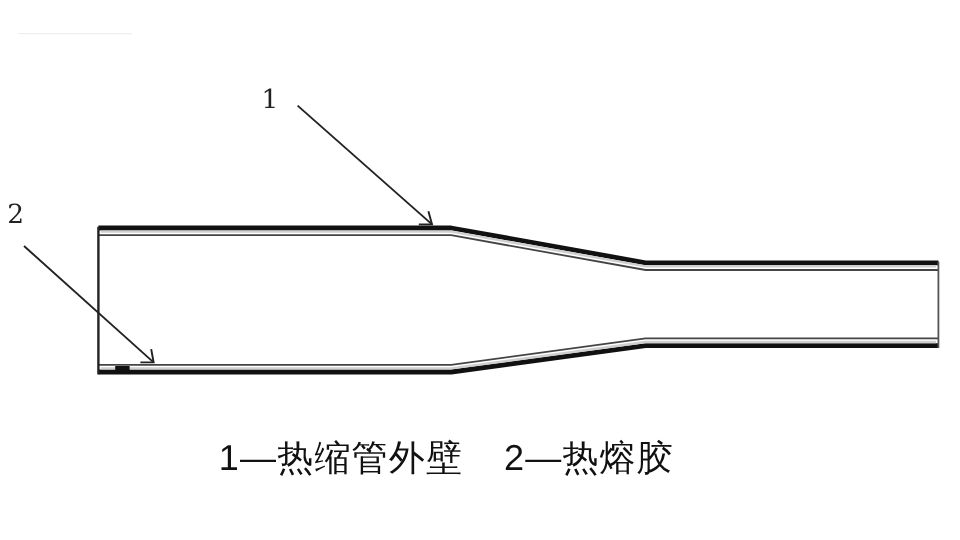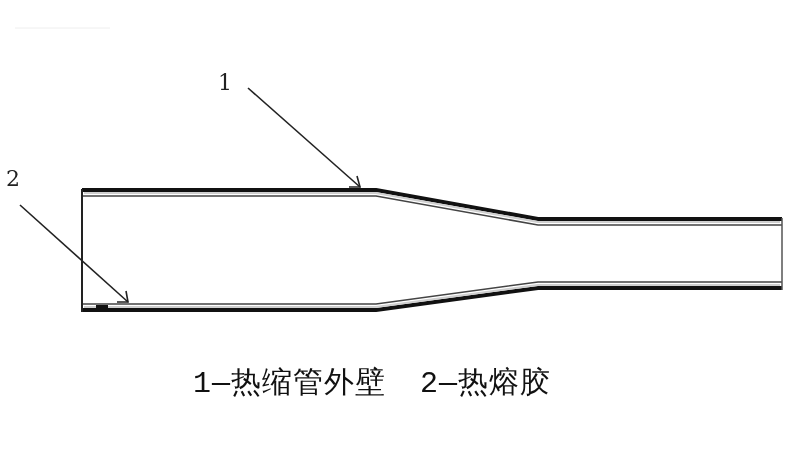--- a/index.html
+++ b/index.html
@@ -1,21 +1,21 @@
 <!DOCTYPE html>
 <html><head>
   <meta charset="utf-8">
   <style>
     html, body { margin: 0; padding: 0; background: #ffffff; }
     body { width: 800px; height: 450px; position: relative; overflow: hidden; font-family: "DejaVu Sans", sans-serif; }
     #diagram { position: absolute; left: 0; top: 0; width: 800px; height: 450px; }
     .label-num { font-family: "DejaVu Serif", serif; font-size: 22px; fill: #222; }
     #caption {
       position: absolute; left: 0; top: 362px; width: 744px; text-align: center;
-      font-family: Liberation Mono, monospace; font-size: 30px; color: #111; letter-spacing: 1px;
+      font-family: Liberation Sans, sans-serif; font-size: 30px; color: #111; letter-spacing: 1px;
     }
     #caption span { display: inline-block; }
     .gap { width: 34px; }
   </style>
 </head>
 <body>
 
 <svg id="diagram" viewBox="0 0 800 450" xmlns="http://www.w3.org/2000/svg">
 
   <line x1="15" y1="28" x2="110" y2="28" stroke="#eeeeee" stroke-width="1"></line>

